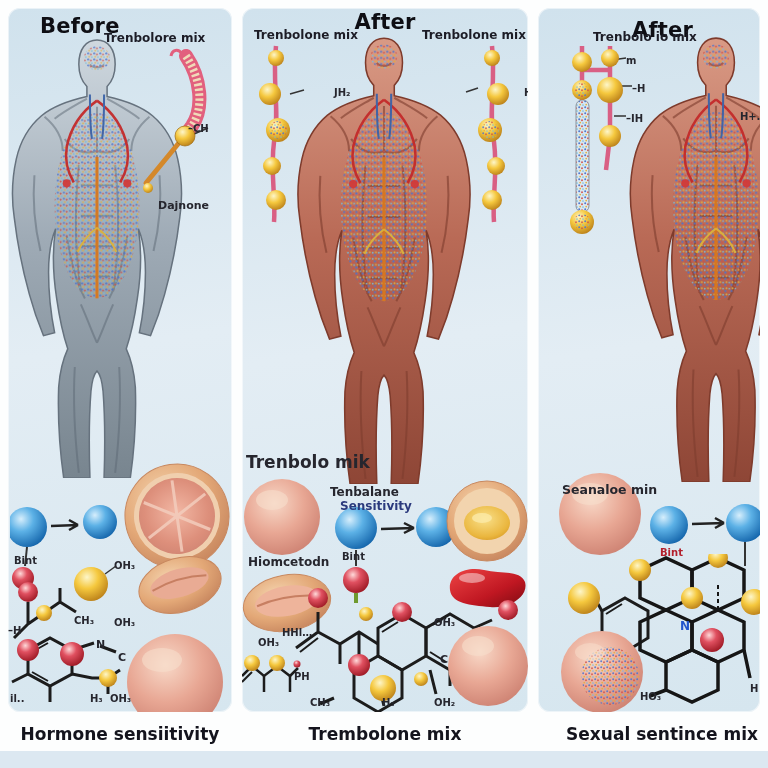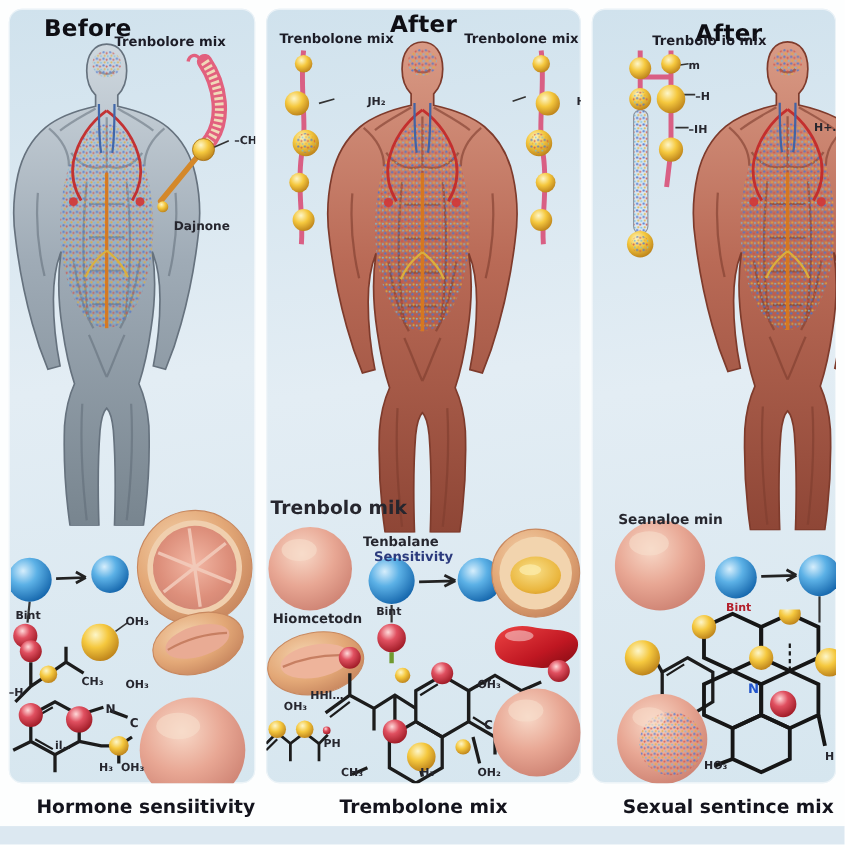--- a/index.html
+++ b/index.html
@@ -8,21 +8,21 @@
   .panel{position:absolute;top:8px;height:704px;border-radius:12px;overflow:hidden;
          background:linear-gradient(172deg,#d0e2ed 0%,#e3edf4 48%,#d6e6ef 100%);
          box-shadow:inset 0 0 0 1px rgba(255,255,255,.55)}
   .p1{left:8px;width:224px}.p2{left:242px;width:286px}.p3{left:538px;width:222px}
   .g{position:absolute}
   .title{position:absolute;margin:0;font-size:21px;font-weight:700;color:#0e0e14;letter-spacing:.2px}
   .subtitle{position:absolute;font-size:12px;font-weight:700;color:#1c1c26;white-space:nowrap}
   .labels{position:absolute;inset:0;pointer-events:none}
   .lbl{position:absolute;font-size:10px;font-weight:600;color:#26262e;white-space:nowrap;line-height:1}
   .caption{position:absolute;top:724px;font-size:17px;font-weight:800;color:#14141d;box-sizing:border-box}
-  .cap1{left:8px;width:224px;text-align:right}
+  .cap1{left:8px;width:224px;text-align:center}
   .cap2{left:242px;width:286px;text-align:center}
   .cap3{left:538px;width:224px;text-align:right;padding-right:4px}
   .strip{position:absolute;left:0;top:751px;width:768px;height:17px;background:#dce8f1}
 </style>
 </head>
 <body>
 
 <svg width="0" height="0" style="position:absolute">
   <defs>
     <radialGradient id="gBlue" cx="35%" cy="30%" r="75%">
@@ -177,32 +177,32 @@
       <circle cx="64" cy="74" r="12" fill="url(#gRed)"></circle>
       <circle cx="100" cy="98" r="9" fill="url(#gYel)"></circle>
     </svg>
 
     <svg class="g" style="left:116px;top:624px;width:102px;height:90px" viewBox="0 0 102 90">
       <circle cx="51" cy="50" r="48" fill="url(#gPeach)"></circle>
       <ellipse cx="38" cy="28" rx="20" ry="12" fill="#f7ddcb" opacity=".6"></ellipse>
     </svg>
 
     <div class="labels">
-        <span class="lbl" style="left: 180px; top: 116px; padding-left: 25px;">–CH</span>
+        <span class="lbl" style="left: 180px; top: 116px;">–CH</span>
         <span class="lbl" style="left: 150px; top: 192px; font-size: 11px; text-align: center;">Dajnone</span>
         <span class="lbl" style="left: 6px; top: 548px;">Bint</span>
         <span class="lbl" style="left: 106px; top: 553px;">OH₃</span>
         <span class="lbl" style="left: 0px; top: 618px;">–H</span>
         <span class="lbl" style="left: 66px; top: 608px;">CH₃</span>
         <span class="lbl" style="left: 106px; top: 610px;">OH₃</span>
         <span class="lbl" style="left: 88px; top: 631px; font-size: 11px;">N</span>
         <span class="lbl" style="left: 110px; top: 644px; font-size: 11px;">C</span>
         <span class="lbl" style="left: 82px; top: 686px;">H₃</span>
         <span class="lbl" style="left: 102px; top: 686px;">OH₃</span>
-        <span class="lbl" style="left: 2px; top: 666px; padding-left: 40px;">il..</span>
+        <span class="lbl" style="left: 2px; top: 686px;">il..</span>
       </div>
   </section>
 
   <section class="panel p2">
     <h2 class="title" style="left:0;top:2px;width:100%;text-align:center">After</h2>
     <div class="subtitle" style="left:12px;top:20px">Trenbolone mix</div>
     <div class="subtitle" style="left:180px;top:20px">Trenbolone mix</div>
 
     <svg class="g" style="left:4px;top:34px;width:64px;height:184px" viewBox="0 0 64 184">
       <path d="M30,4 C26,40 34,70 28,100 C24,130 30,155 28,180" stroke="#d95f84" stroke-width="4.5" fill="none"></path>
@@ -395,21 +395,21 @@
       <circle cx="44" cy="42" r="41" fill="url(#gPeach)"></circle>
       <circle cx="52" cy="46" r="29" fill="url(#spk)" opacity=".85"></circle>
       <ellipse cx="32" cy="22" rx="15" ry="9" fill="#f7ddcb" opacity=".55"></ellipse>
     </svg>
 
     <div class="labels">
         <span class="lbl" style="left: 88px; top: 48px;">m</span>
         <span class="lbl" style="left: 94px; top: 76px;">–H</span>
         <span class="lbl" style="left: 88px; top: 106px;">–IH</span>
         <span class="lbl" style="left: 202px; top: 104px;">H+…</span>
-        <span class="lbl" style="left: 24px; top: 458px; font-size: 12.5px; font-weight: 700;">Seanaloe min</span>
+        <span class="lbl" style="left: 24px; top: 476px; font-size: 12.5px; font-weight: 700;">Seanaloe min</span>
         <span class="lbl" style="left: 122px; top: 540px; color: rgb(179, 32, 44);">Bint</span>
         <span class="lbl" style="left: 142px; top: 612px; font-size: 12px; color: rgb(34, 85, 204); font-weight: 700;">N</span>
         <span class="lbl" style="left: 102px; top: 684px;">HO₃</span>
         <span class="lbl" style="left: 212px; top: 676px;">H</span>
       </div>
   </section>
 
   <div class="caption cap1">Hormone sensiitivity</div>
   <div class="caption cap2">Trembolone mix</div>
   <div class="caption cap3">Sexual sentince mix</div>

